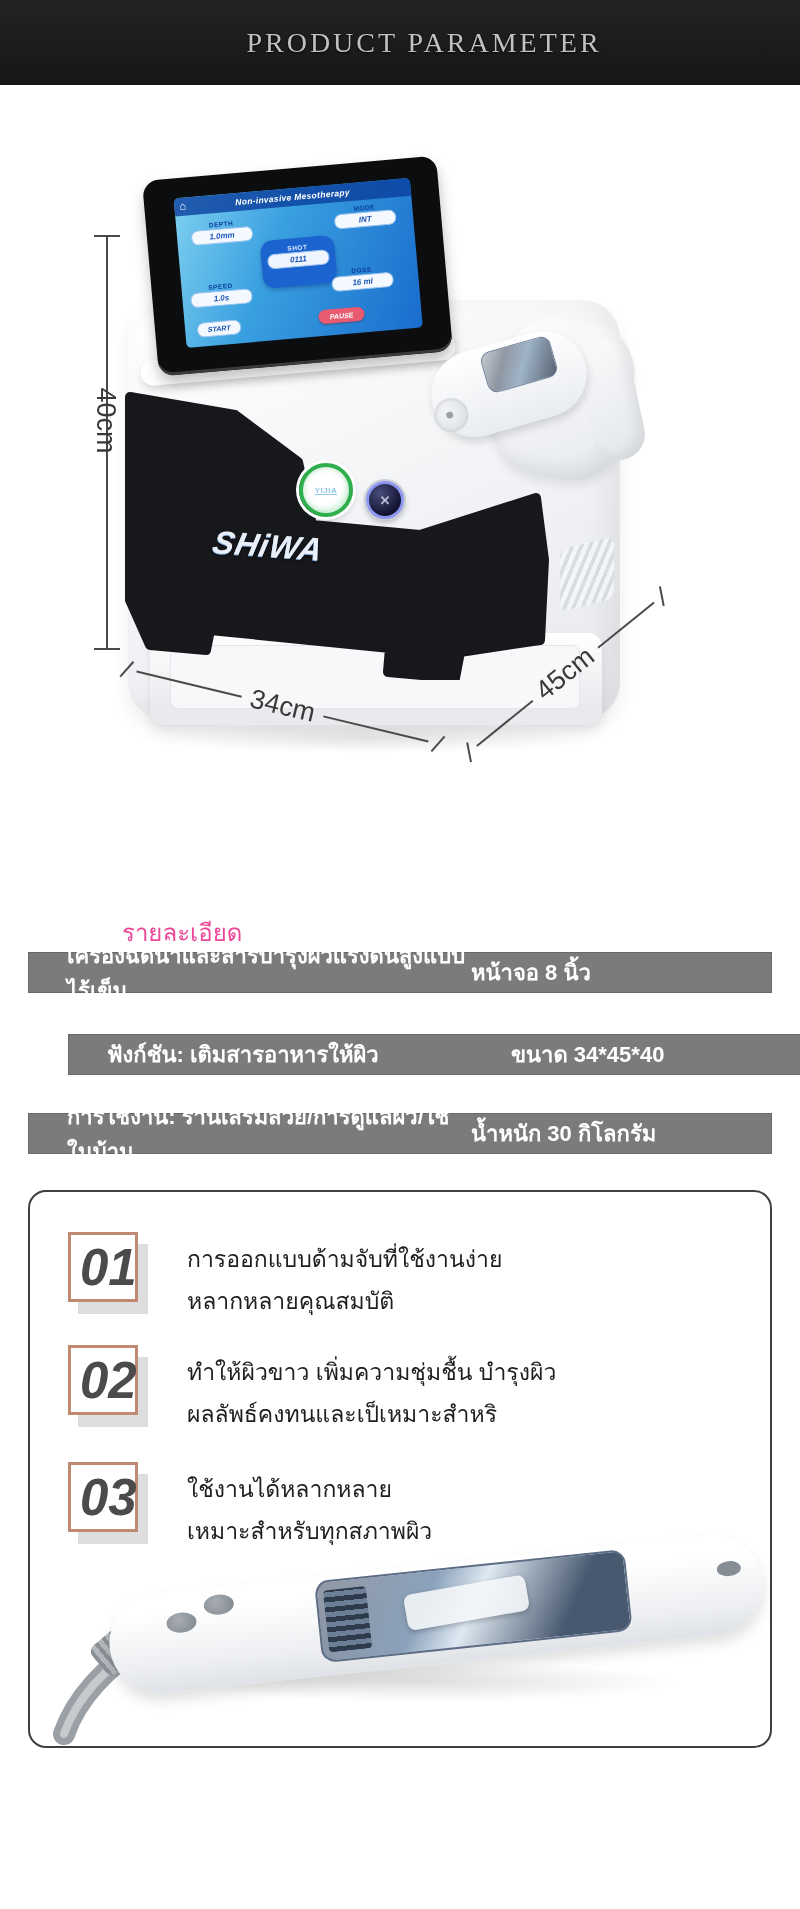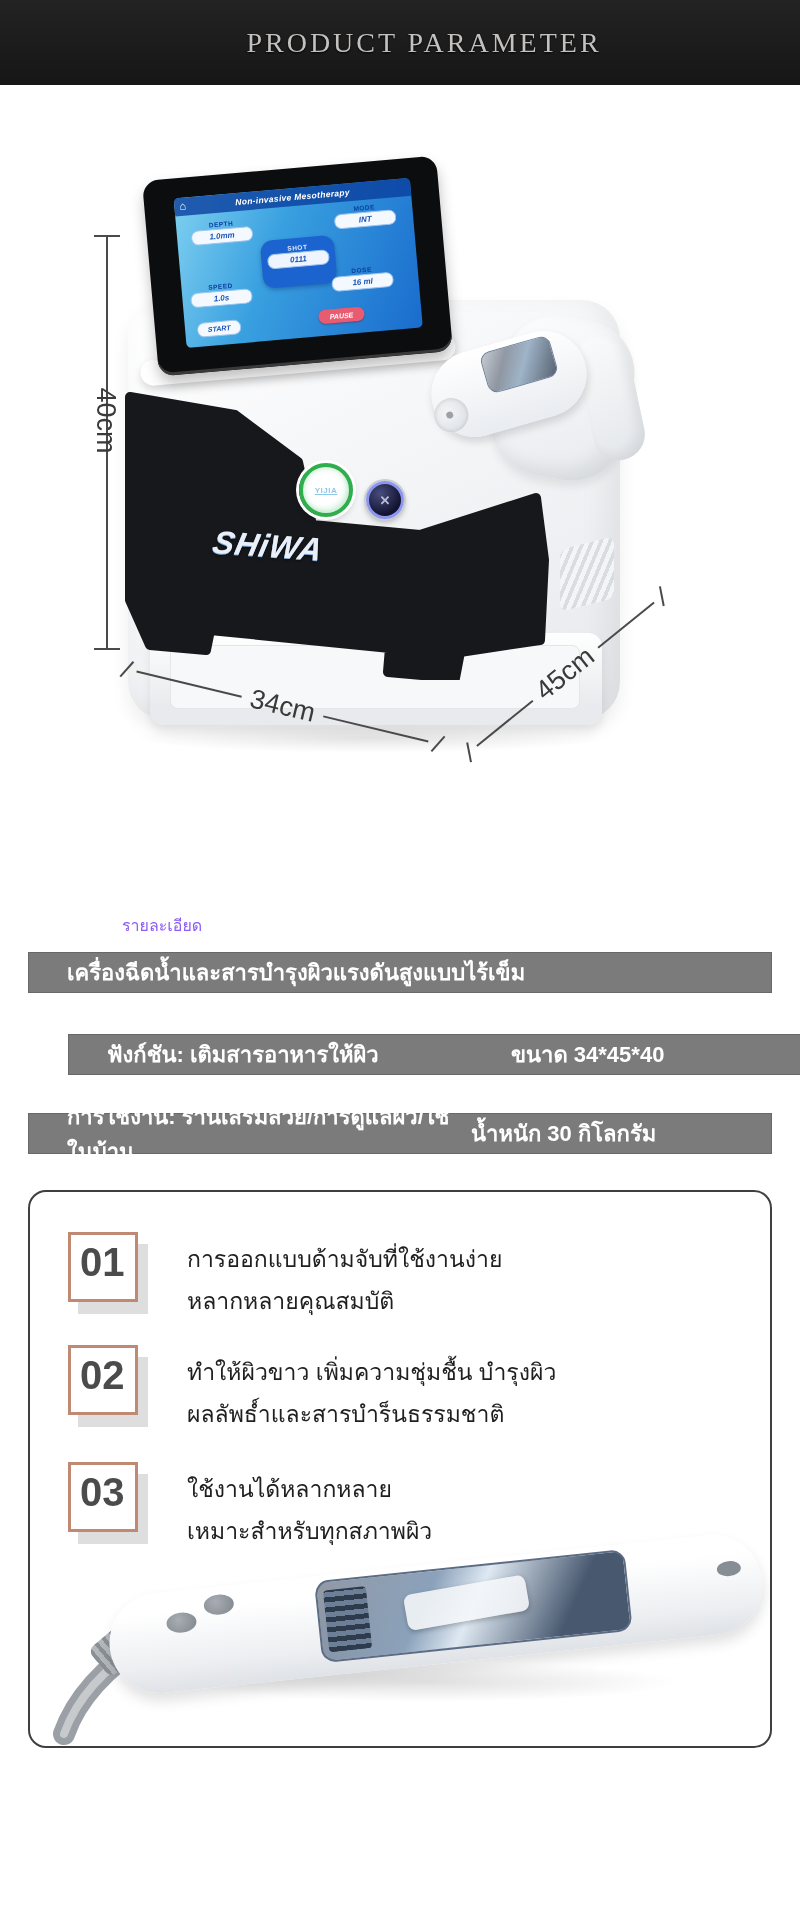--- a/index.html
+++ b/index.html
@@ -93,34 +93,34 @@
   .dim-v-label{left:68px;top:320px;width:74px;text-align:center;transform:rotate(90deg);
      font-size:27px;color:#3a3a3a;}
   .dim-line{display:flex;align-items:center;gap:9px;}
   .dim-line .seg{flex:1;height:2px;background:#4a4a4a;}
   .dim-line .tick{width:2px;height:20px;background:#4a4a4a;transform:rotate(28deg);}
   .dim-line .lab{font-size:27px;color:#3a3a3a;white-space:nowrap;}
   .dim34{left:126px;top:568px;width:322px;transform:rotate(13.5deg);transform-origin:left center;}
   .dim45{left:468px;top:652px;width:250px;transform:rotate(-39deg);transform-origin:left center;}
 
   
-  .details-label{position:absolute;left:122px;top:913px;font-size:16px;color:#8b5cf6;}
+  .details-label{position:absolute;left:122px;top:913px;font-size:24px;color:#ec4899;}
   .bar{position:absolute;left:28px;width:744px;height:41px;background:#7b7b7b;border:1px solid #686868;
      box-sizing:border-box;display:flex;align-items:center;color:#fff;font-weight:bold;font-size:22px;}
   .bar .l{flex:1;padding-left:38px;}
   .bar .r{width:300px;}
   .bar1{top:952px;} .bar2{top:1034px;margin-left:40px;} .bar3{top:1113px;}
 
   
   .fbox{position:absolute;left:28px;top:1190px;width:744px;height:558px;border:2px solid #3f3f3f;
      border-radius:18px;background:#fff;box-sizing:border-box;overflow:hidden;}
   .feat{position:absolute;}
   .num-shadow{position:absolute;left:10px;top:12px;width:70px;height:70px;background:#dedede;}
   .num-frame{position:absolute;left:0;top:0;width:70px;height:70px;background:#fff;border:3px solid #c08a72;box-sizing:border-box;}
-  .num{position:absolute;left:12px;top:10px;font-size:40px;font-weight:bold;color:#4b4b4b;line-height:1;}
+  .num{position:absolute;left:12px;top:10px;font-size:51px;font-weight:bold;font-style:italic;color:#4b4b4b;line-height:1;}
   .ftxt{position:absolute;left:119px;top:6px;font-size:23px;color:#1f1f1f;line-height:42px;white-space:nowrap;}
   .feat1{left:38px;top:40px;} .feat2{left:38px;top:153px;} .feat3{left:38px;top:270px;}
 
   
   .hp-shadow{position:absolute;left:150px;top:470px;width:500px;height:40px;border-radius:50%;
      background:radial-gradient(ellipse at center,rgba(0,0,0,.12),rgba(0,0,0,0) 70%);}
   .hp-body{position:absolute;left:78px;top:372px;width:656px;height:100px;border-radius:50px;transform:rotate(-6deg);
      background:linear-gradient(180deg,#ffffff 20%,#eceef1 75%,#dfe2e6);box-shadow:0 8px 14px rgba(0,0,0,.12);}
   .hp-body .win{position:absolute;left:32%;top:5%;width:47%;height:78%;border-radius:14px;border:2px solid #5c6c85;
      background:linear-gradient(120deg,#32405688 0%,#8ba2bb 35%,#dfe9f2 50%,#47586f 80%);overflow:hidden;}
@@ -227,20 +227,21 @@
       <div class="lab">45cm</div>
       <div class="seg"></div>
       <div class="tick"></div>
     </div>
   </div>
 
   <div class="details-label">รายละเอียด</div>
 
   <div class="bar bar1">
     <span class="l">เครื่องฉีดน้ำและสารบำรุงผิวแรงดันสูงแบบไร้เข็ม</span>
+    <span class="r">หน้าจอ 8 นิ้ว</span>
   </div>
   <div class="bar bar2">
     <span class="l">ฟังก์ชัน: เติมสารอาหารให้ผิว</span>
     <span class="r">ขนาด 34*45*40</span>
   </div>
   <div class="bar bar3">
     <span class="l">การใช้งาน: ร้านเสริมสวย/การดูแลผิว/ใช้ในบ้าน</span>
     <span class="r">น้ำหนัก 30 กิโลกรัม</span>
   </div>
 
@@ -255,21 +256,21 @@
         <div>หลากหลายคุณสมบัติ</div>
       </div>
     </div>
 
     <div class="feat feat2">
       <div class="num-shadow"></div>
       <div class="num-frame"></div>
       <div class="num">02</div>
       <div class="ftxt">
         <div>ทำให้ผิวขาว เพิ่มความชุ่มชื้น บำรุงผิว</div>
-        <div>ผลลัพธ์ำและสารบำร็นธรรมชาติ</div>
+        <div>ผลลัพธ์คงทนและเป็เหมาะสำหริ</div>
       </div>
     </div>
 
     <div class="feat feat3">
       <div class="num-shadow"></div>
       <div class="num-frame"></div>
       <div class="num">03</div>
       <div class="ftxt">
         <div>ใช้งานได้หลากหลาย</div>
         <div>เหมาะสำหรับทุกสภาพผิว</div>

